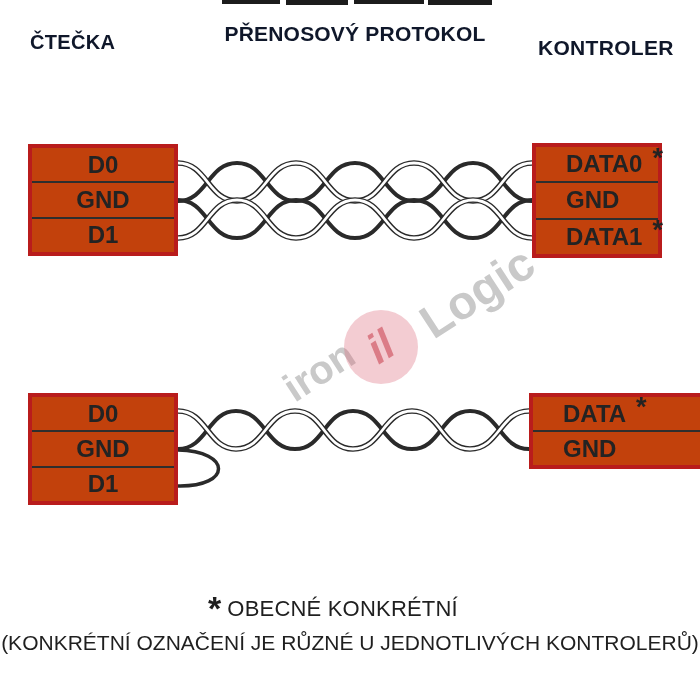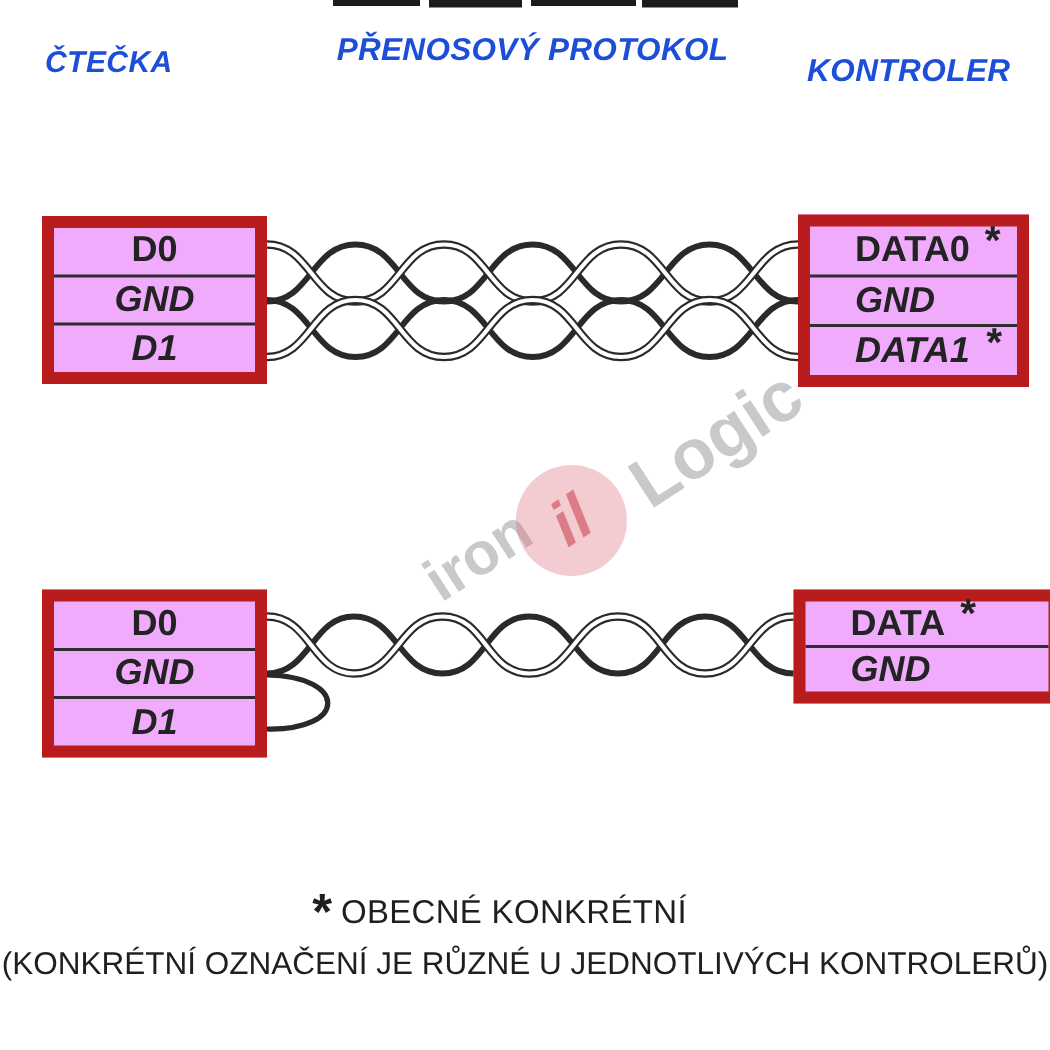--- a/index.html
+++ b/index.html
@@ -4,21 +4,21 @@
 <style>
   html,body{margin:0;padding:0;background:#ffffff;}
   .stage{
     position:relative;width:700px;height:700px;background:#ffffff;
     font-family:"Liberation Sans", sans-serif;color:#1f1f1f;overflow:hidden;
   }
   
   .crop-seg{position:absolute;top:0;height:4px;background:#1c1c1c;}
 
   
-  .hdr{position:absolute;font-weight:bold;color:#1d4ed8;white-space:nowrap;font-style:italic;}
+  .hdr{position:absolute;font-weight:bold;color:#0f172a;white-space:nowrap;}
   .hdr-reader{left:30px;top:31px;font-size:20px;letter-spacing:.3px;}
   .hdr-protocol{left:205px;top:22px;width:300px;text-align:center;font-size:21px;letter-spacing:.2px;}
   .hdr-controller{left:538px;top:36px;font-size:21px;letter-spacing:.3px;}
 
   
   .sec-title{position:absolute;width:220px;text-align:center;font-weight:bold;font-size:23px;white-space:nowrap;}
   .title-wiegand{left:241px;top:113px;}
   .title-onewire{left:237px;top:344px;}
 
   
@@ -37,33 +37,33 @@
 
   
   .wires{position:absolute;left:0;top:0;z-index:2;}
   .wire-black{fill:none;stroke:#2a2a2a;stroke-width:4;stroke-linecap:round;}
   .wire-out{fill:none;stroke:#2a2a2a;stroke-width:5.6;stroke-linecap:round;}
   .wire-core{fill:none;stroke:#ffffff;stroke-width:2.8;stroke-linecap:round;}
   .wire-loop{fill:none;stroke:#2a2a2a;stroke-width:3.5;stroke-linecap:round;}
 
   
   .pinbox{
-    position:absolute;z-index:3;background:#f0abfc;border:8px solid #b91c1c;
+    position:absolute;z-index:3;background:#c2410c;border:4px solid #b91c1c;
     display:flex;flex-direction:column;box-sizing:border-box;
   }
   .pinrow{
     flex:1;display:flex;align-items:center;box-sizing:border-box;
     font-weight:bold;font-size:24px;color:#232323;line-height:1;
   }
-  .pinrow + .pinrow{border-top:2px solid #2e2e2e;font-style:italic;}
+  .pinrow + .pinrow{border-top:2px solid #2e2e2e;}
   .pinbox.reader .pinrow{justify-content:center;}
   .pinbox.controller .pinrow{justify-content:flex-start;padding-left:30px;}
   .ast{font-size:27px;margin-left:10px;position:relative;top:-6px;}
   .box-wiegand-reader{left:28px;top:144px;width:150px;height:112px;}
-  .box-wiegand-controller{left:532px;top:143px;width:154px;height:115px;}
+  .box-wiegand-controller{left:532px;top:143px;width:130px;height:115px;}
   .box-onewire-reader{left:28px;top:393px;width:150px;height:112px;}
   .box-onewire-controller{left:529px;top:393px;width:178px;height:76px;}
 
   
   .note{position:absolute;width:700px;text-align:center;color:#1f1f1f;z-index:3;}
   .note-1{top:585px;font-size:22px;transform:translateX(-17px);}
   .note-1 .word{letter-spacing:.2px;}
   .big-ast{font-size:34px;font-weight:bold;position:relative;top:4px;margin-right:6px;}
   .note-2{top:631px;font-size:21px;letter-spacing:0;}
 </style>

